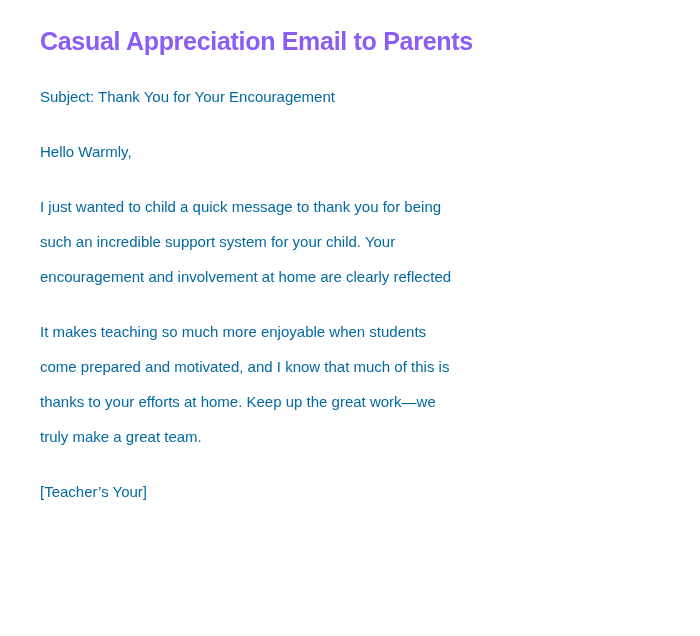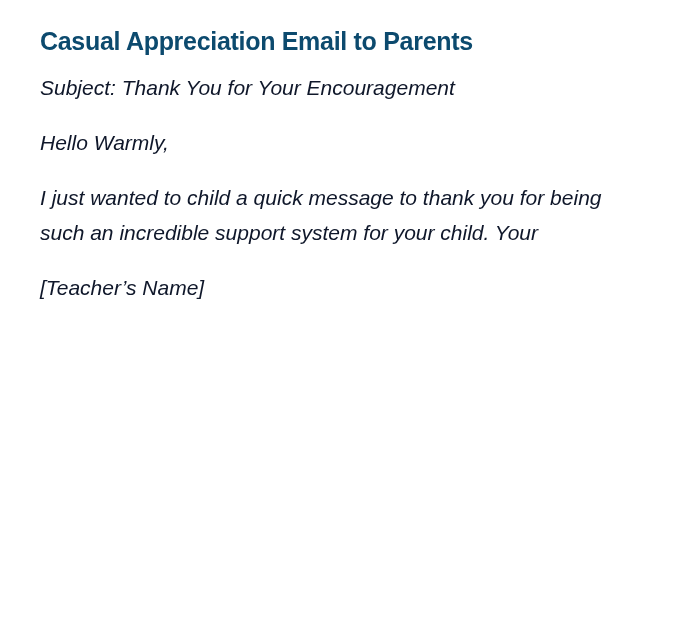--- a/index.html
+++ b/index.html
@@ -15,47 +15,53 @@
     color: #1f1f1f;
   }
   .doc {
     padding: 25px 56px 0 40px;
   }
   .doc-title {
     font-size: 25px;
     line-height: 32px;
     font-weight: 700;
     letter-spacing: -0.3px;
-    color: #0c4a6e;
-    margin: 0 0 13px 0;
+    color: #8b5cf6;
+    margin: 0 0 22px 0;
   }
   .para {
-    font-size: 21px;
+    font-size: 15px;
     line-height: 35px;
     margin: 0 0 20px 0;
-    color: #0f172a;
-    font-style: italic;
+    color: #0369a1;
   }
   .para .line {
     display: block;
   }
 </style>
 </head>
 <body>
 
 <div class="doc">
 
   <h1 class="doc-title">Casual Appreciation Email to Parents</h1>
 
   <p class="para">Subject: Thank You for Your Encouragement</p>
 
   <p class="para">Hello Warmly,</p>
 
   <p class="para">
     <span class="line">I just wanted to child a quick message to thank you for being</span>
     <span class="line">such an incredible support system for your child. Your</span>
+    <span class="line">encouragement and involvement at home are clearly reflected</span>
+  </p>
+
+  <p class="para">
+    <span class="line">It makes teaching so much more enjoyable when students</span>
+    <span class="line">come prepared and motivated, and I know that much of this is</span>
+    <span class="line">thanks to your efforts at home. Keep up the great work—we</span>
+    <span class="line">truly make a great team.</span>
   </p>
 
 
-
-  <p class="para">[Teacher’s Name]</p>
+  <p class="para">[Teacher’s Your]</p>
 
 </div>
 
 </body></html>

